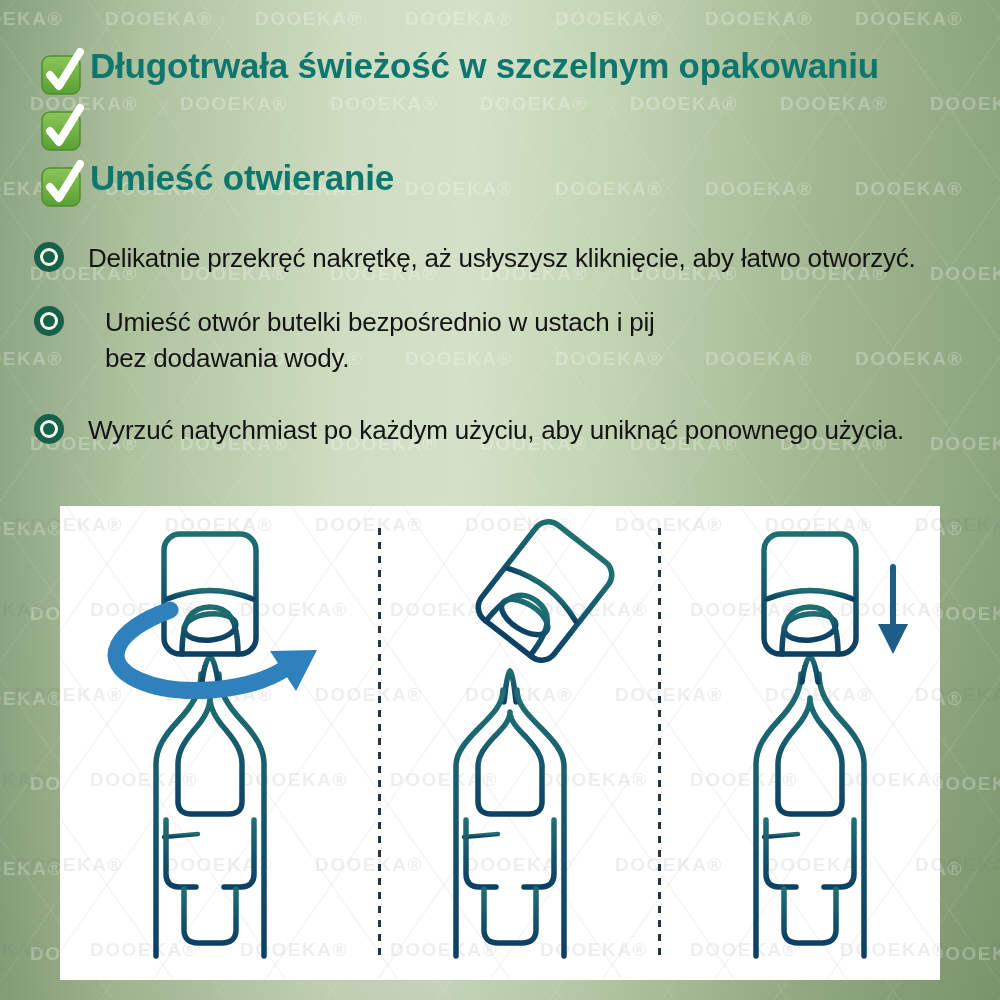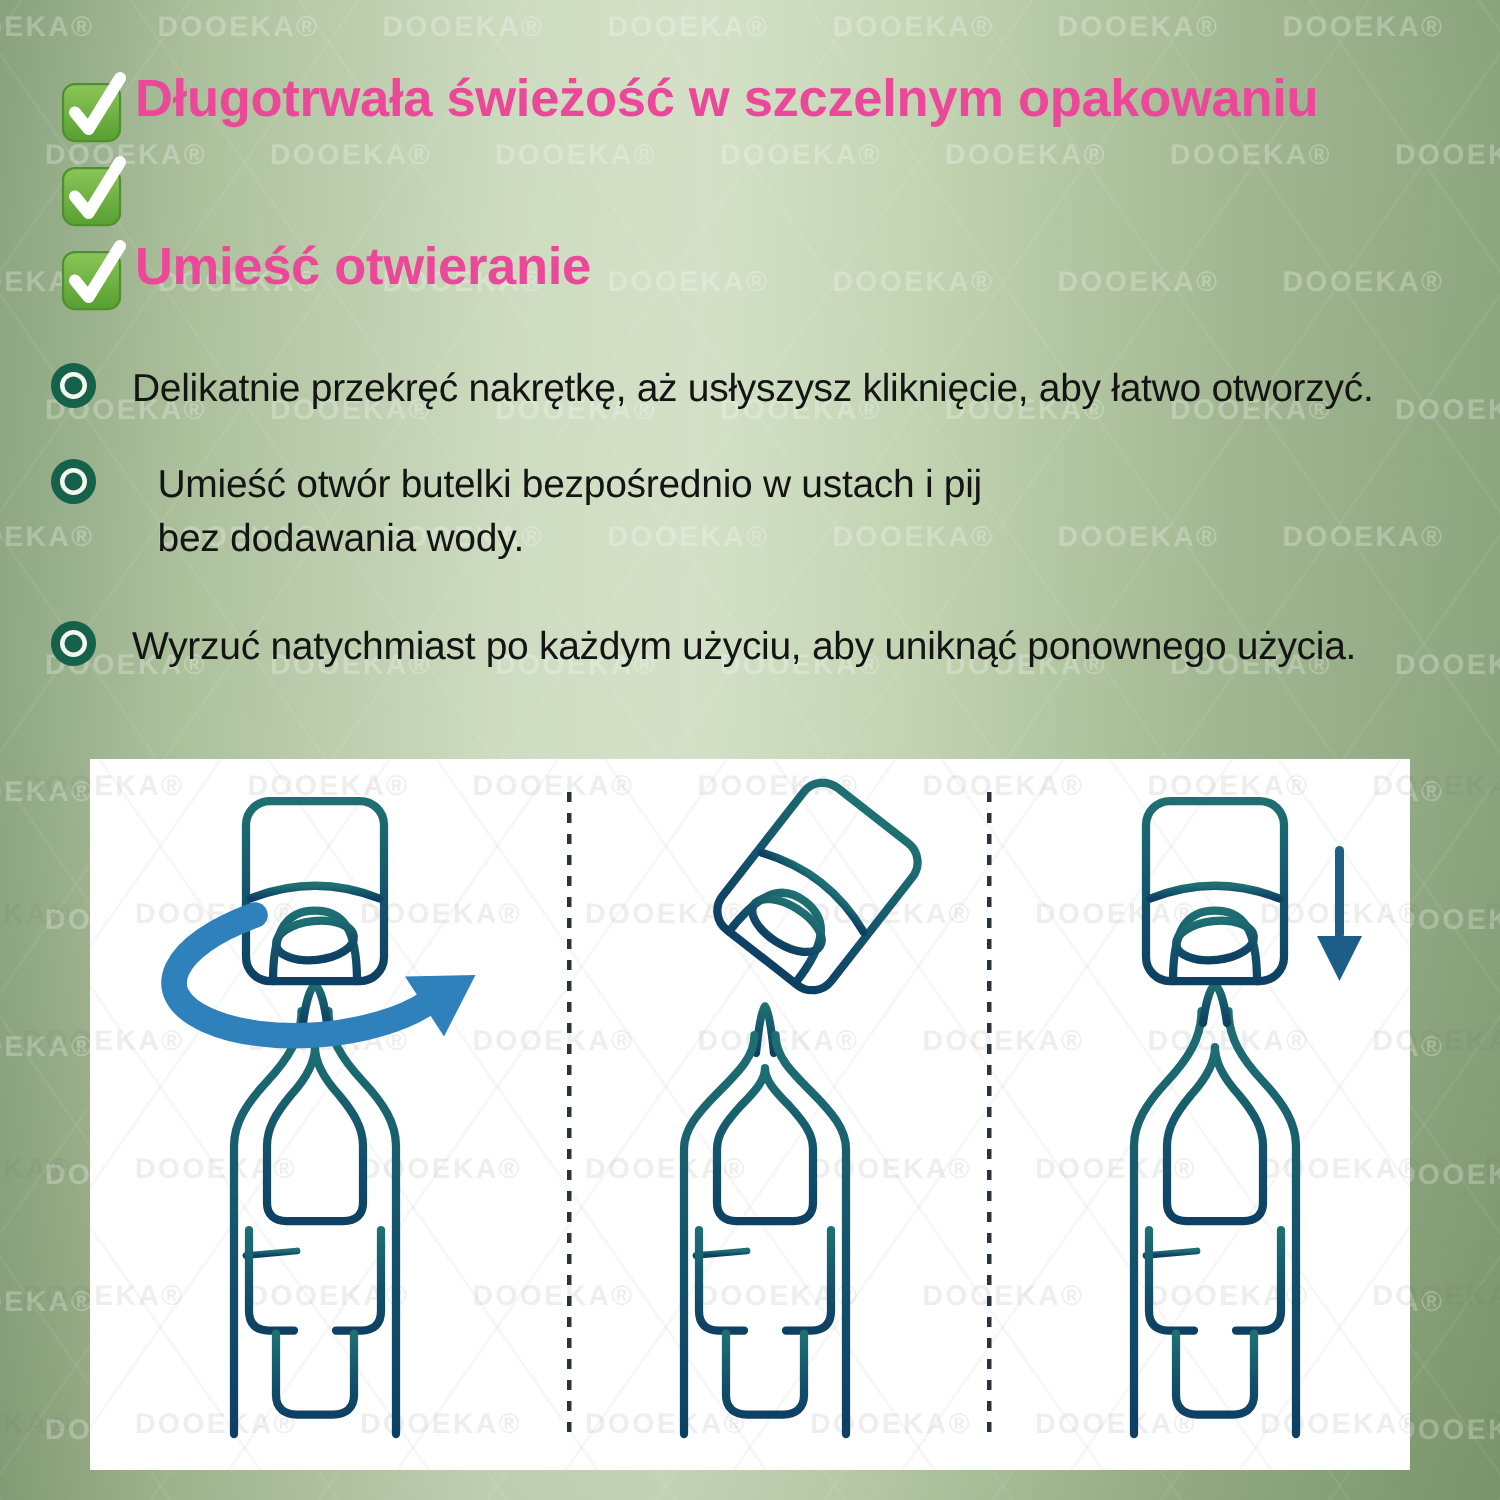--- a/index.html
+++ b/index.html
@@ -19,21 +19,21 @@
     color:rgba(255,255,255,.26);white-space:nowrap;}
   .panel .wm-layer{z-index:0;background-image:
       repeating-linear-gradient(55deg, rgba(90,100,90,.05) 0 2px, transparent 2px 92px),
       repeating-linear-gradient(-55deg, rgba(90,100,90,.05) 0 2px, transparent 2px 92px);}
   .panel .wm-layer span{color:rgba(110,118,110,.12);}
 
   
   .features{position:absolute;left:40px;top:44px;z-index:2;}
   .feature{display:flex;align-items:flex-start;height:56px;}
   .feature .chk{flex:0 0 44px;margin-top:2px;}
-  .feature .lbl{font-size:35px;font-weight:bold;color:#ec4899;line-height:44px;
+  .feature .lbl{font-size:35px;font-weight:bold;color:#0f766e;line-height:44px;
     margin-left:6px;white-space:nowrap;letter-spacing:-0.2px;}
 
   
   .instructions{position:absolute;left:34px;top:240px;z-index:2;width:966px;}
   .instruction{position:absolute;left:0;display:flex;align-items:flex-start;}
   .instruction .ring{flex:0 0 30px;height:30px;margin:2px 24px 0 0;border-radius:50%;
     border:6px solid #15614a;background:#f3f6ec;position:relative;box-sizing:border-box;width:30px;}
   .instruction .ring::after{content:"";position:absolute;left:50%;top:50%;width:12px;height:12px;
     margin:-6px 0 0 -6px;border-radius:50%;background:#15614a;}
   .instruction .txt{font-size:26px;color:#141414;line-height:36px;white-space:pre-line;letter-spacing:-0.2px;}

